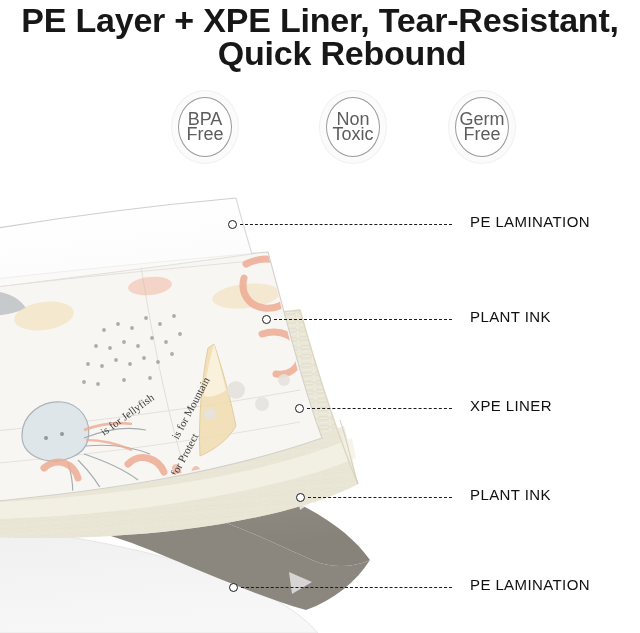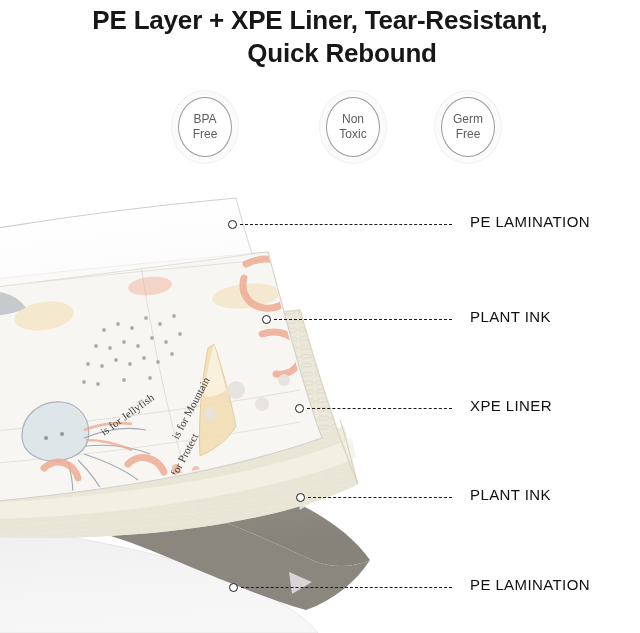--- a/index.html
+++ b/index.html
@@ -10,21 +10,21 @@
     overflow:hidden;
     position:relative;
   }
   #stage{position:relative;width:640px;height:633px;overflow:hidden;background:#fff;}
 
   
   .title{
     position:absolute;left:0;top:4px;width:640px;
     text-align:center;
     font-weight:bold;
-    font-size:26px;
+    font-size:34px;
     line-height:33px;
     color:#171717;
     letter-spacing:-0.2px;
   }
   .title .l2{display:block;margin-left:44px;}
 
   
   .badges{
     position:absolute;top:91px;left:0;width:640px;height:78px;
   }
@@ -38,26 +38,26 @@
   .badge .ring{
     position:absolute;left:6px;top:6px;right:6px;bottom:6px;
     border:1px solid #9a9a9a;
     border-radius:50%;
     box-sizing:border-box;
     background:#ffffff;
   }
   .badge .btxt{
     position:absolute;left:0;top:0;width:100%;height:100%;
     display:flex;flex-direction:column;align-items:center;justify-content:center;
-    font-size:12px;line-height:15px;color:#5d5d5d;
+    font-size:18px;line-height:15px;color:#5d5d5d;
     text-align:center;
   }
   #badge0{left:172px;}
   #badge1{left:320px;}
-  #badge2{left:435px;}
+  #badge2{left:449px;}
 
   
   .artwork{position:absolute;left:0;top:168px;width:640px;height:465px;}
   .artwork svg{display:block;}
 
   
   .callout{position:absolute;height:0;}
   .dot{
     position:absolute;
     width:9px;height:9px;border-radius:50%;

